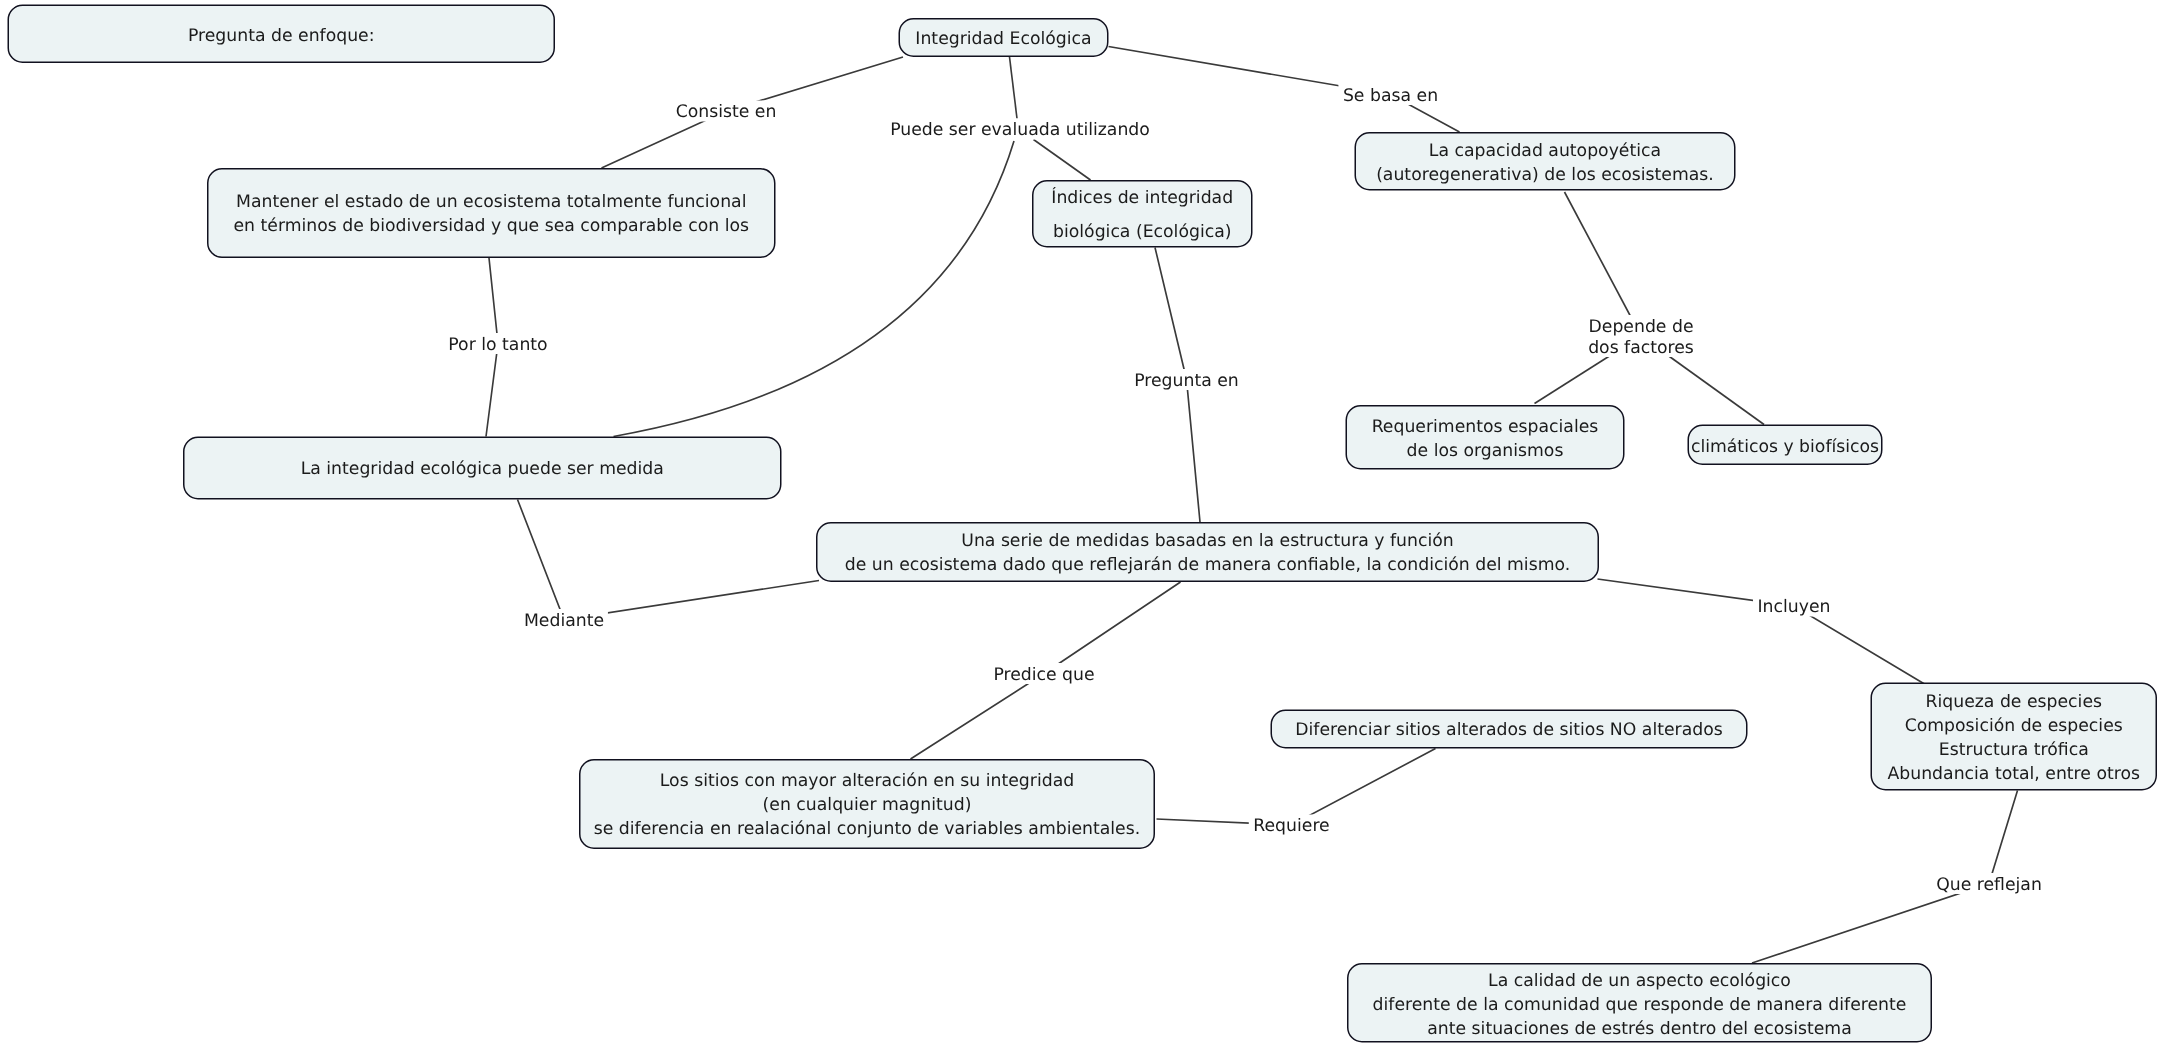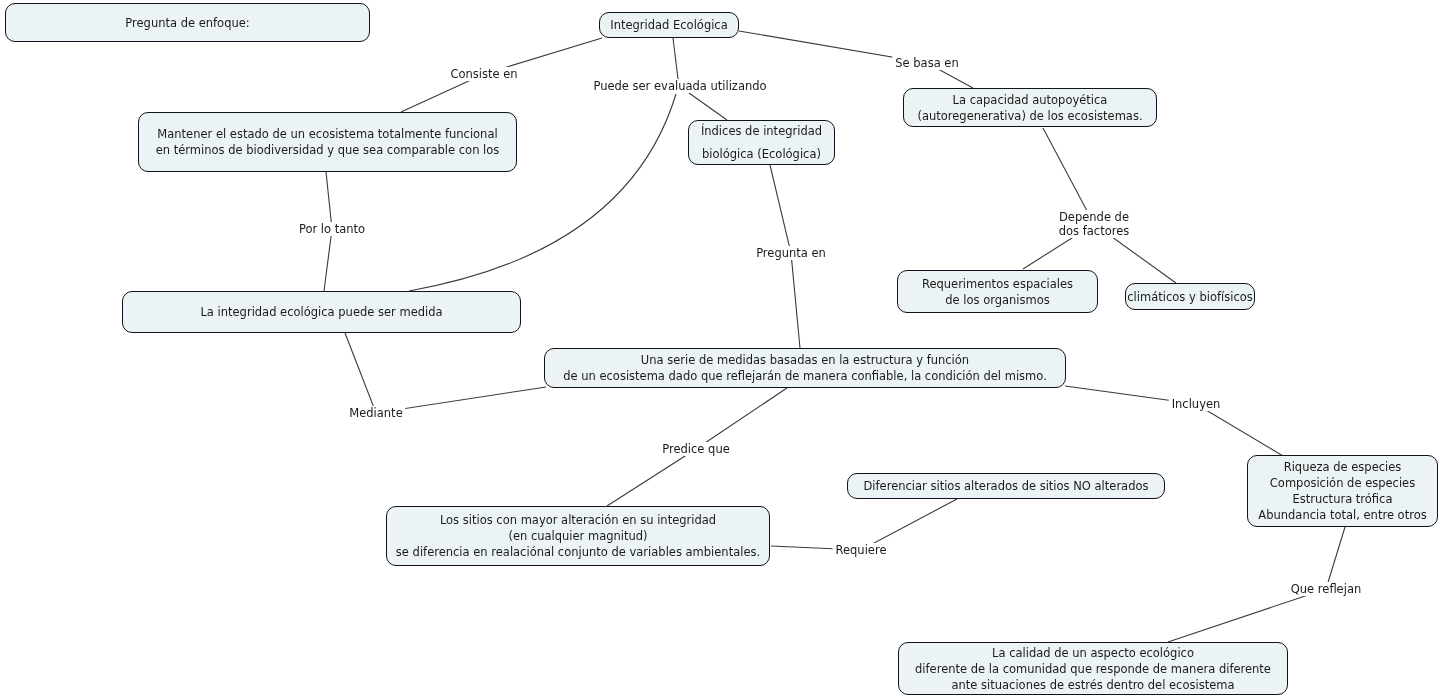--- a/index.html
+++ b/index.html
@@ -75,21 +75,21 @@
         <div class="node-line">en términos de biodiversidad y que sea comparable con los</div>
       </div>
       <div class="node" style="left: 688px; top: 120px; width: 147px; height: 45px; justify-content: space-between;">
         <div class="node-line">Índices de integridad</div>
         <div class="node-line">biológica (Ecológica)</div>
       </div>
       <div class="node" style="left: 903px; top: 88px; width: 254px; height: 39px;">
         <div class="node-line">La capacidad autopoyética</div>
         <div class="node-line">(autoregenerativa) de los ecosistemas.</div>
       </div>
-      <div class="node" style="left: 897px; top: 270px; width: 201px; height: 43px;">
+      <div class="node" style="left: 897px; top: 270px; width: 186px; height: 43px;">
         <div class="node-line">Requerimentos espaciales</div>
         <div class="node-line">de los organismos</div>
       </div>
       <div class="node" style="left: 1125px; top: 283px; width: 130px; height: 27px;">
         <div class="node-line">climáticos y biofísicos</div>
       </div>
       <div class="node" style="left: 122px; top: 291px; width: 399px; height: 42px;">
         <div class="node-line">La integridad ecológica puede ser medida</div>
       </div>
       <div class="node" style="left: 544px; top: 348px; width: 522px; height: 40px;">

